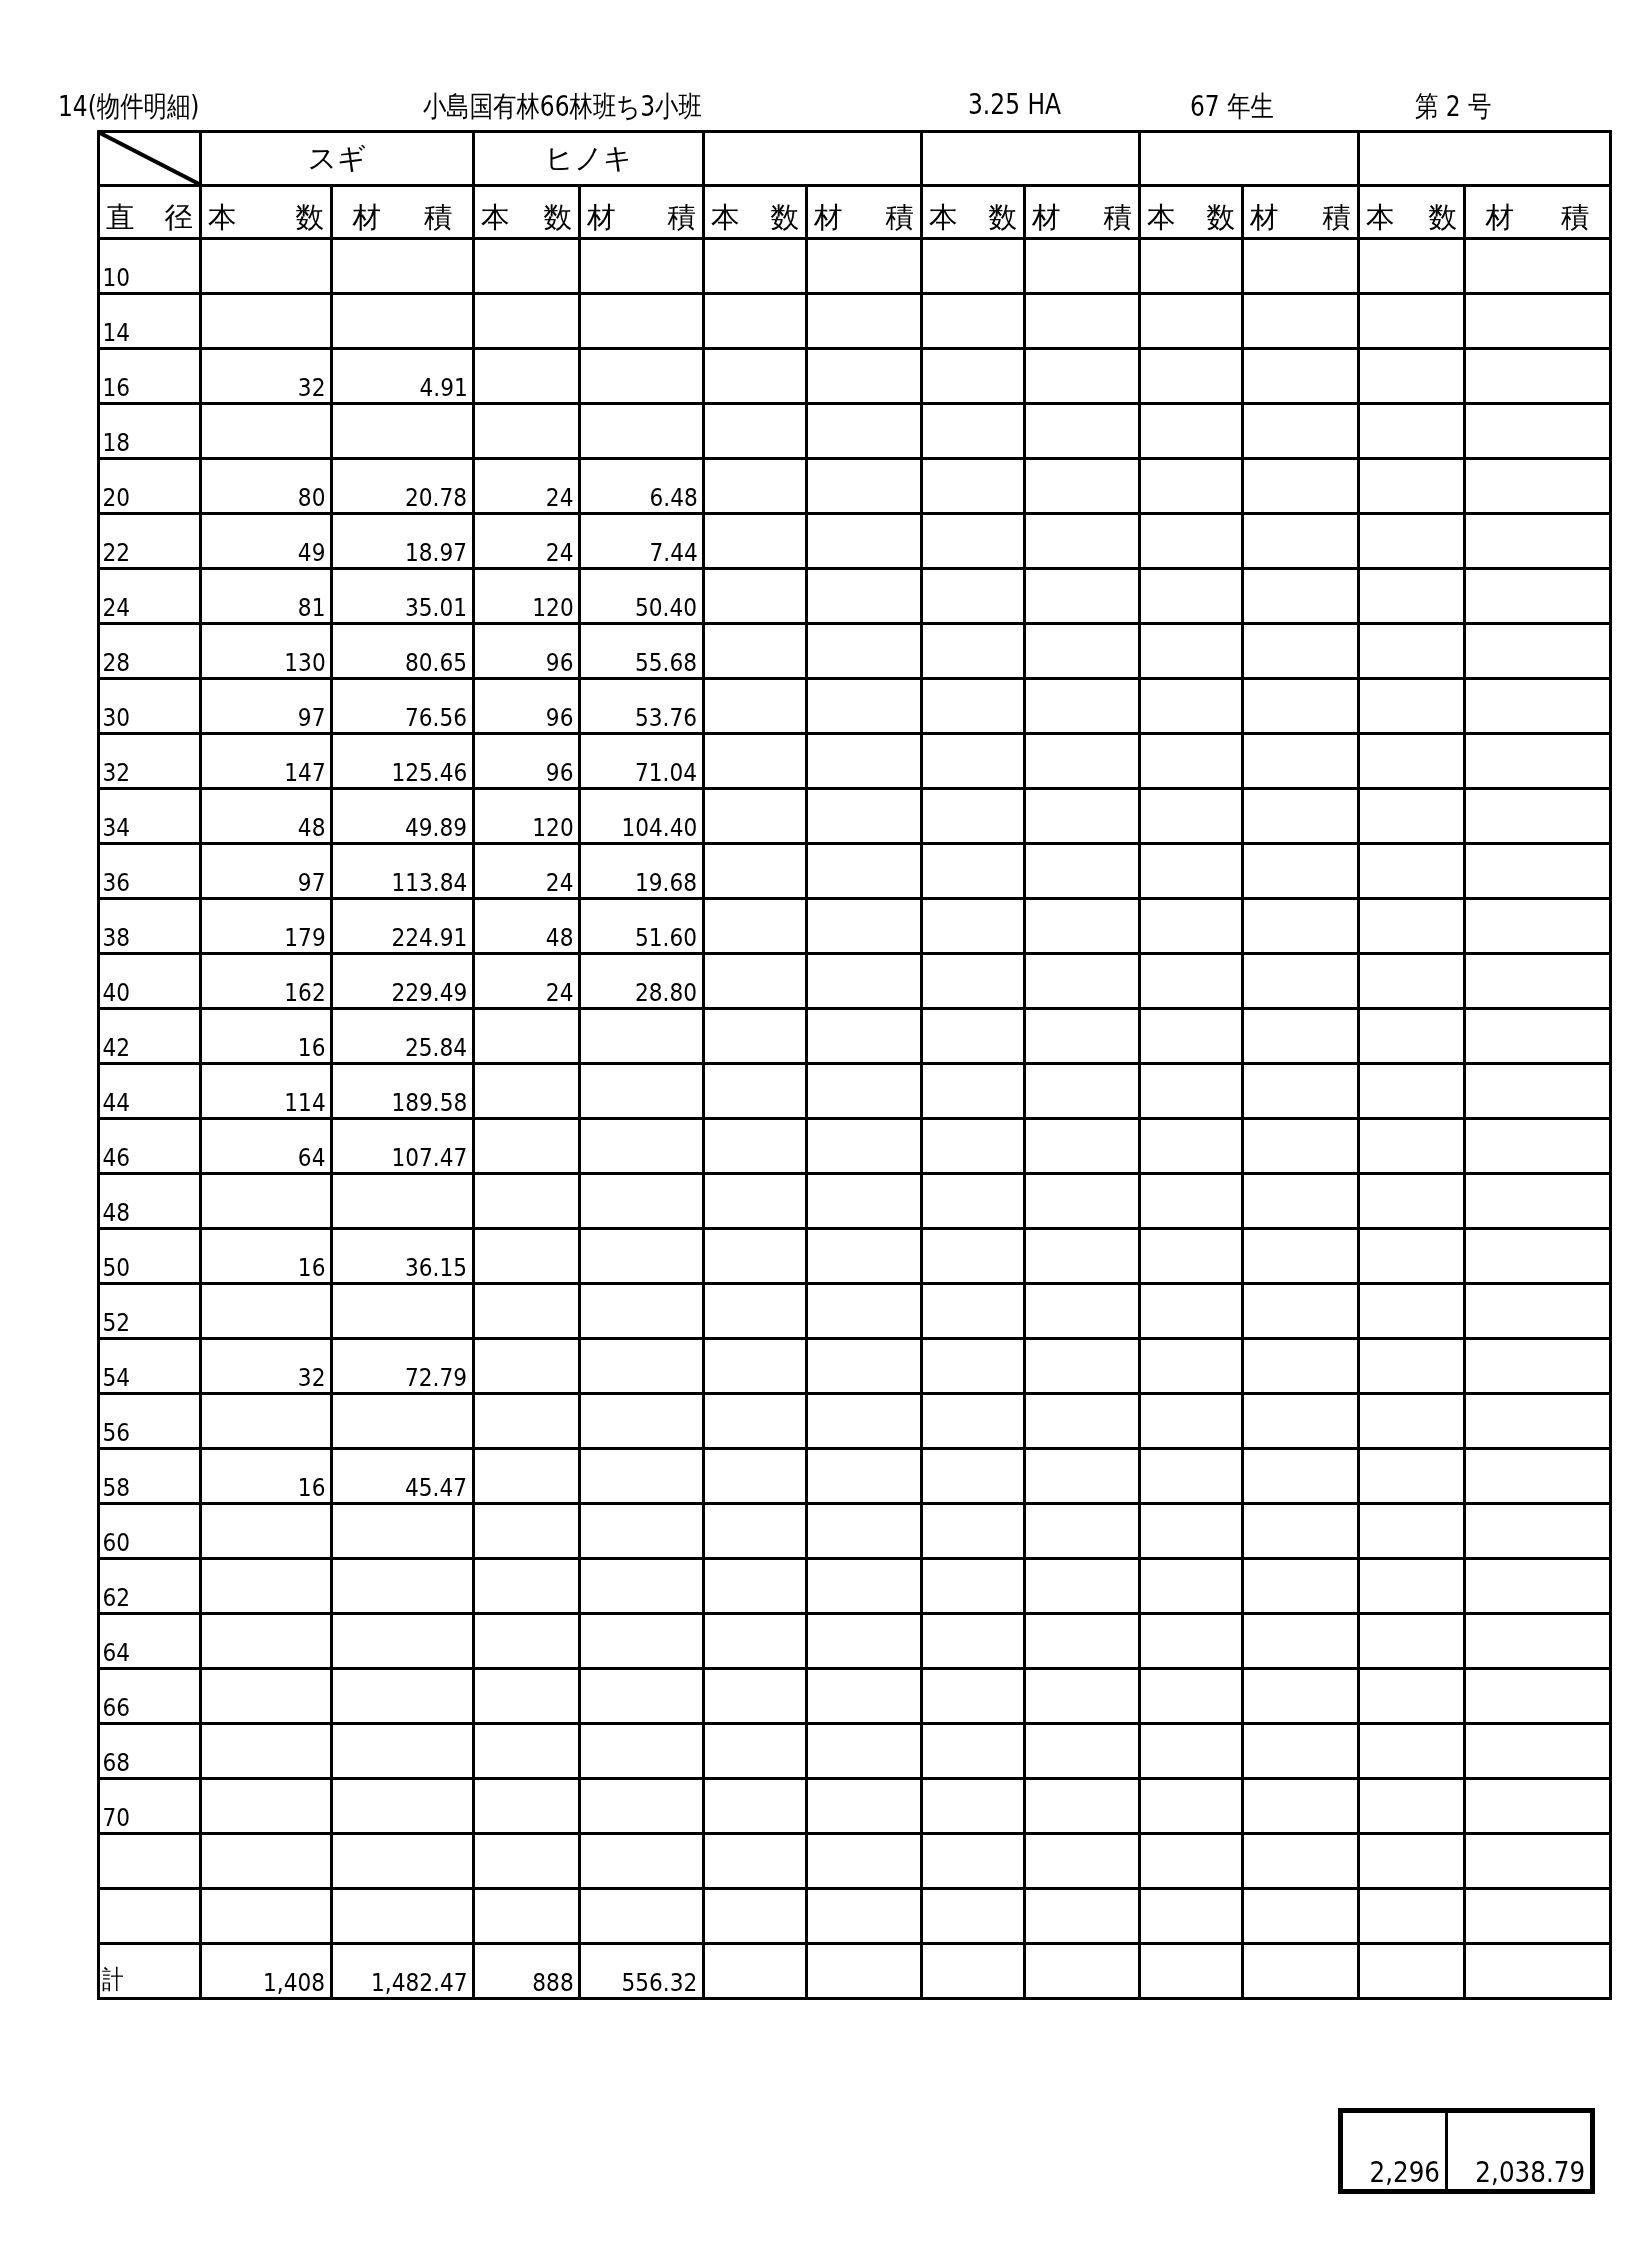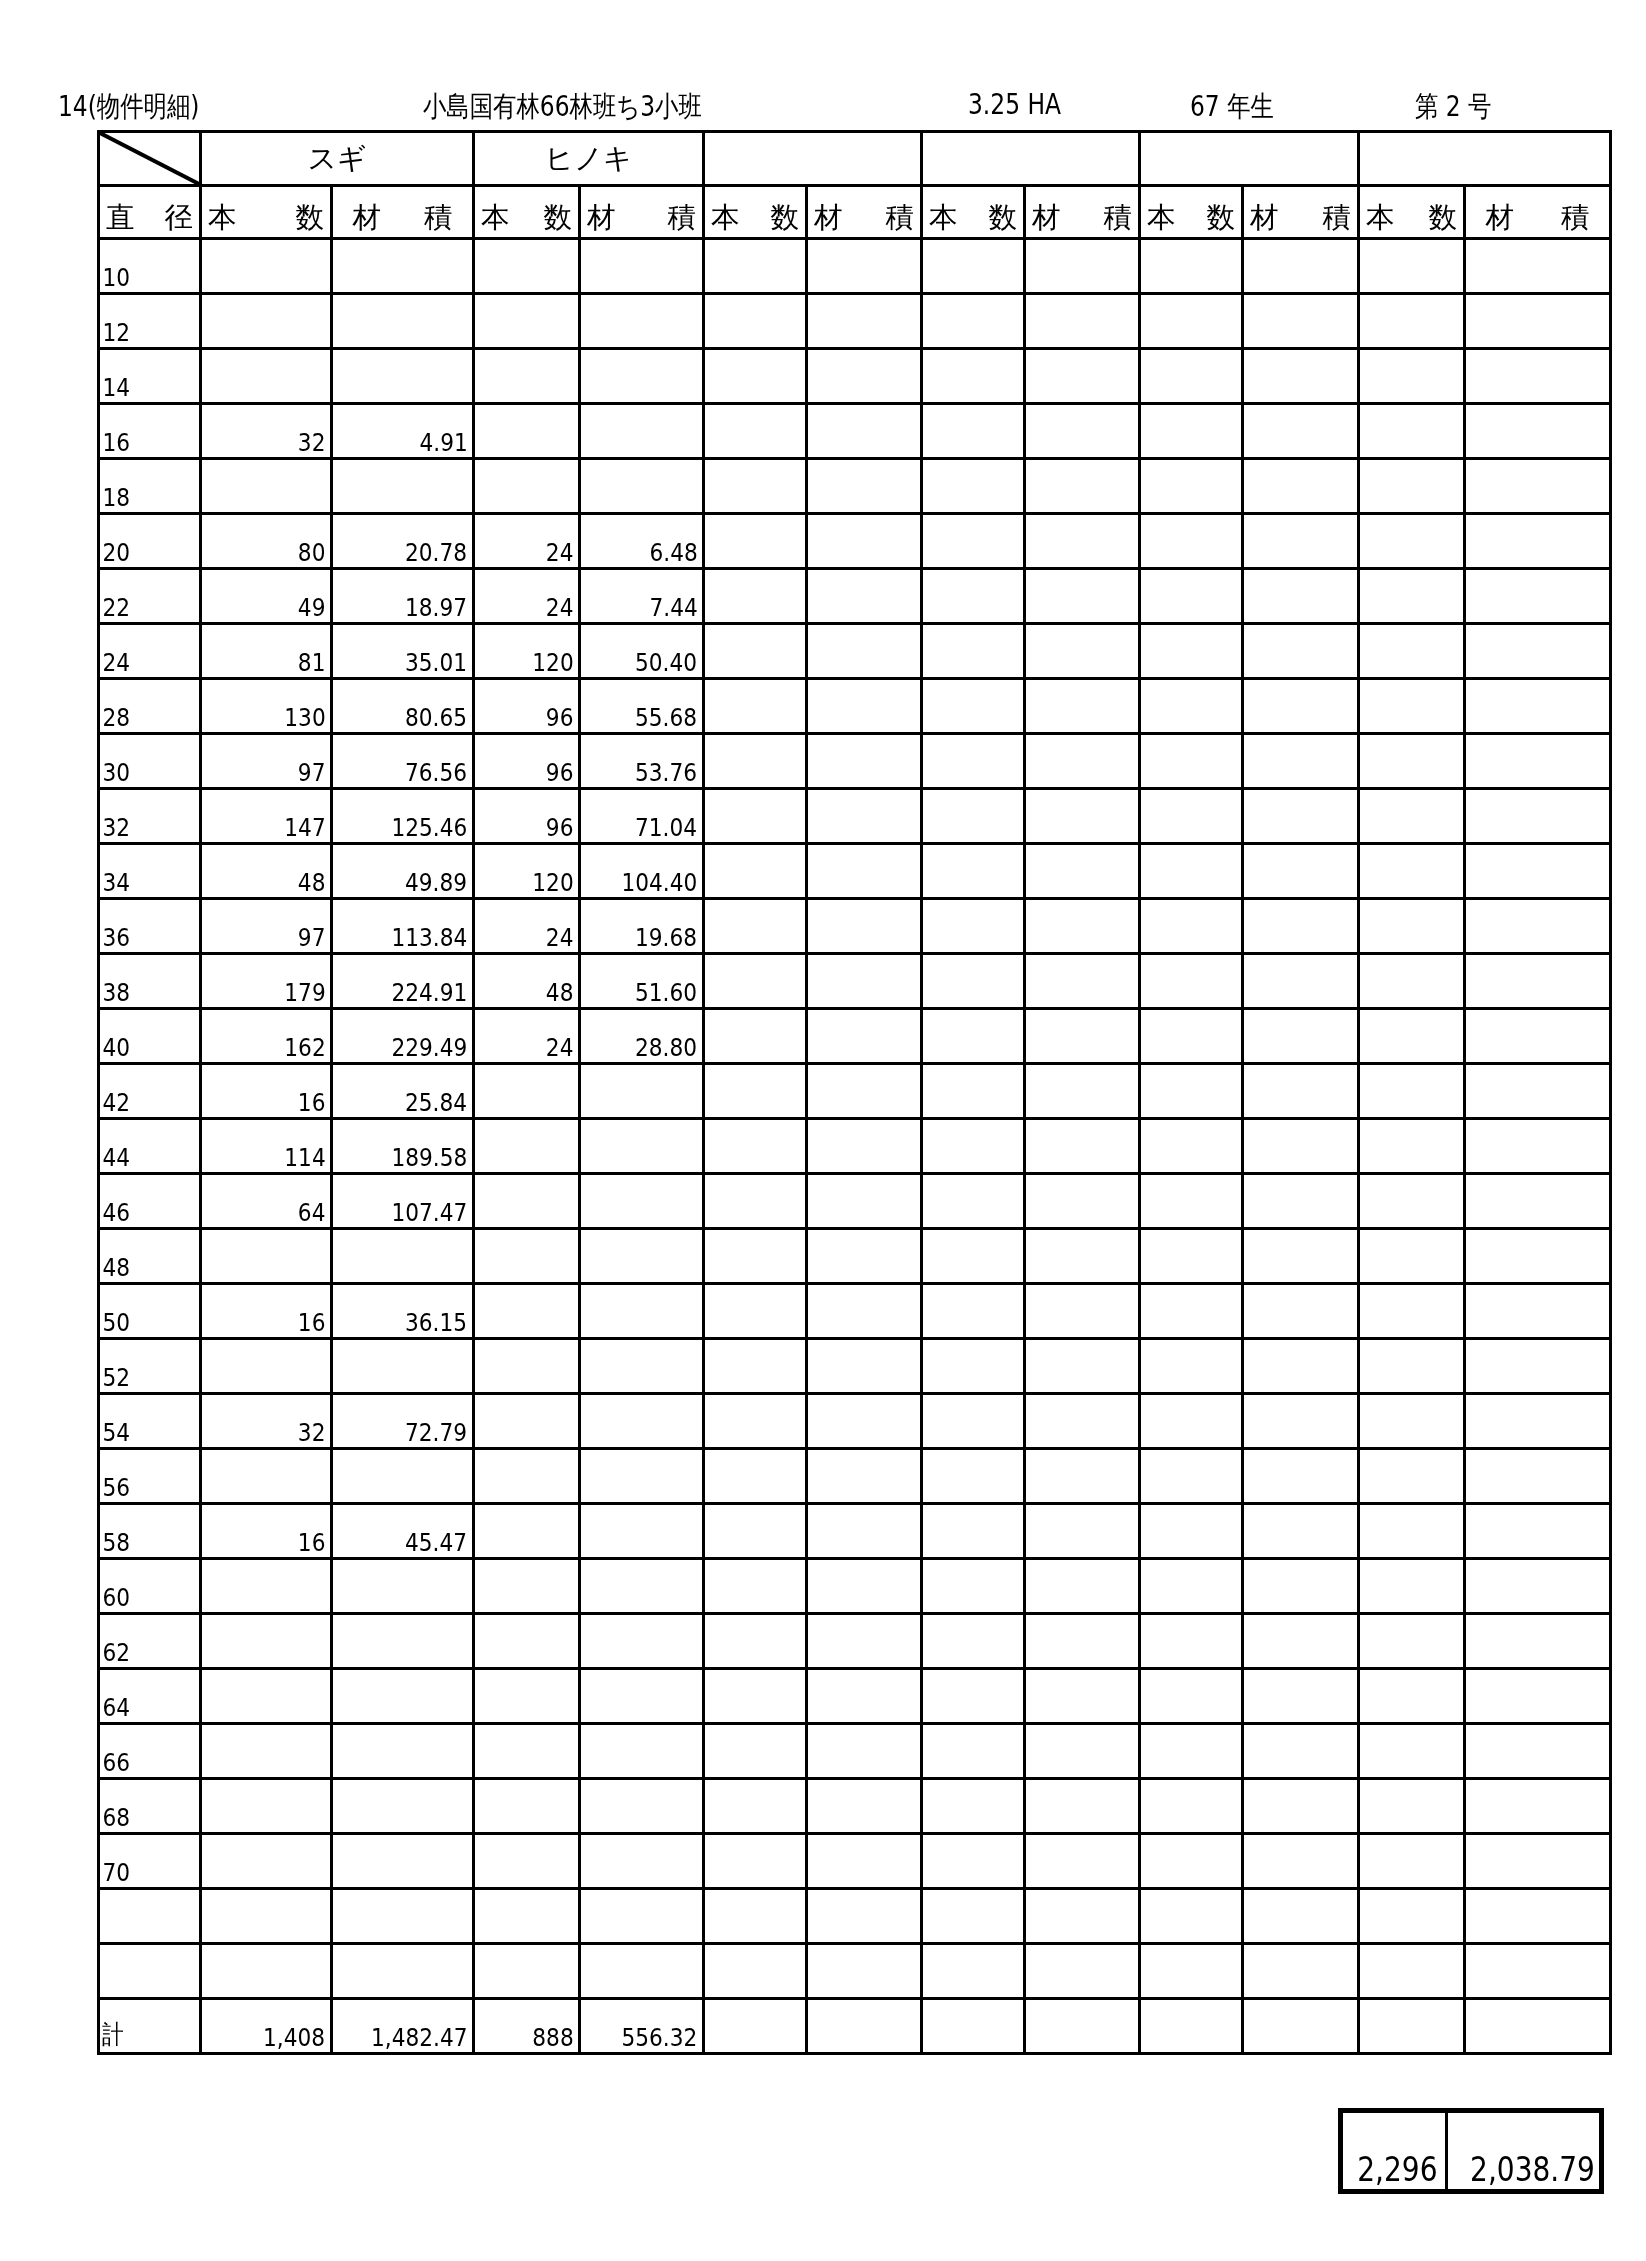--- a/index.html
+++ b/index.html
@@ -13,21 +13,21 @@
   table.grid tr.sub td { height:50px; font-size:28.5px; vertical-align:bottom; padding-bottom:0; }
   .sub-label { display:flex; justify-content:space-between; padding:0 6px; }
   .num { text-align:right; padding-right:4.5px !important; }
   .dia { }
   td.diag { position:relative; }
   td.diag svg { position:absolute; left:0; top:0; width:100%; height:100%; }
   .inner { transform:scaleX(0.85); display:inline-block; }
   .num .inner { transform-origin:right bottom; }
   .dia .inner { transform-origin:center bottom; }
   .grand { position:absolute; left:1338px; top:2108px; border-collapse:collapse; table-layout:fixed; }
-  .grand td { border:5.2px solid #000; height:76px; font-size:33px; text-align:left; vertical-align:bottom; padding:0 4.5px 0 0; }
+  .grand td { border:5.2px solid #000; height:76px; font-size:29px; text-align:right; vertical-align:bottom; padding:0 4.5px 0 0; }
   .grand td:first-child { border-right-width:3px; }
   .grand td:last-child { border-left-width:3px; }
 </style>
 </head>
 <body>
 
 <div class="title-row">
   <span style="left:46px">14(物件明細)</span>
   <span style="left:411px">小島国有林66林班ち3小班</span>
   <span style="left:956px">3.25 HA</span>
@@ -154,35 +154,20 @@
         <td class="num"></td>
         <td class="num"></td>
         <td class="num"></td>
         <td class="num"></td>
         <td class="num"></td>
         <td class="num"></td>
         <td class="num"></td>
         <td class="num"></td>
       </tr>
       <tr>
-        <td class="dia"><span class="inner">12</span></td>
-        <td class="num"><span class="inner"></span></td>
-        <td class="num"><span class="inner"></span></td>
-        <td class="num"><span class="inner"></span></td>
-        <td class="num"><span class="inner"></span></td>
-        <td class="num"></td>
-        <td class="num"></td>
-        <td class="num"></td>
-        <td class="num"></td>
-        <td class="num"></td>
-        <td class="num"></td>
-        <td class="num"></td>
-        <td class="num"></td>
-      </tr>
-      <tr>
         <td class="dia"><span class="inner">14</span></td>
         <td class="num"><span class="inner"></span></td>
         <td class="num"><span class="inner"></span></td>
         <td class="num"><span class="inner"></span></td>
         <td class="num"><span class="inner"></span></td>
         <td class="num"></td>
         <td class="num"></td>
         <td class="num"></td>
         <td class="num"></td>
         <td class="num"></td>

